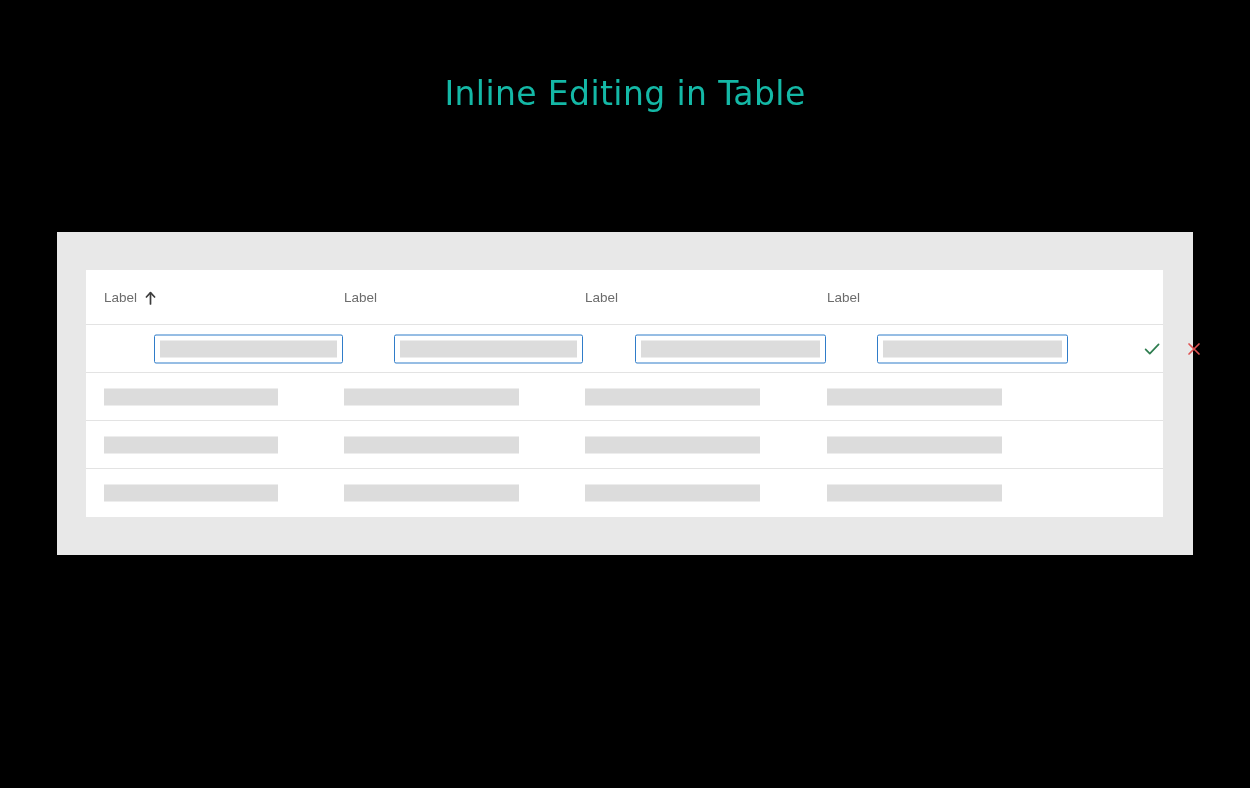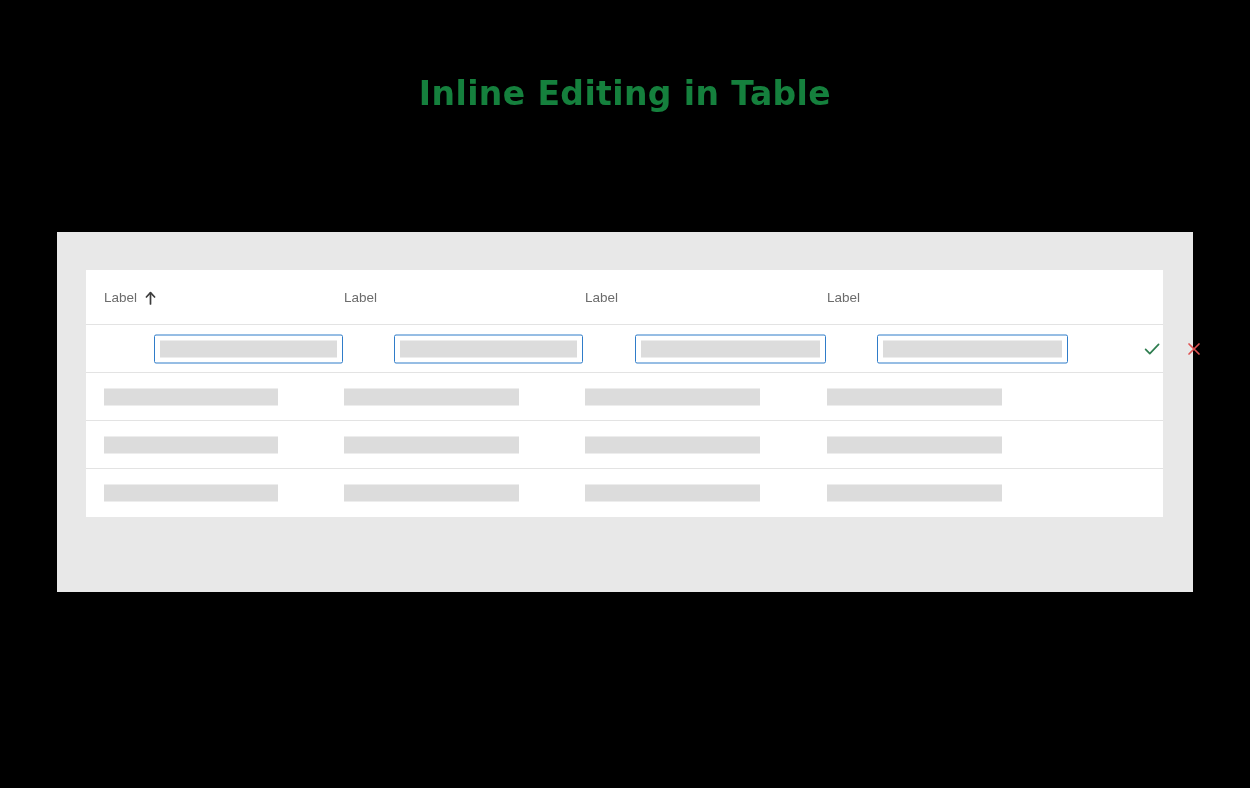--- a/index.html
+++ b/index.html
@@ -25,36 +25,36 @@
     overflow: hidden;
   }
 
   
   .page-title {
     position: absolute;
     left: 0;
     top: 72px;
     width: 1250px;
     text-align: center;
-    color: #15803d;
+    color: #14b8a6;
     font-size: 33px;
-    font-weight: bold;
+    font-weight: normal;
     letter-spacing: 0.4px;
     line-height: 44px;
     font-family: "DejaVu Sans", sans-serif;
     white-space: nowrap;
   }
 
   
   .panel {
     position: absolute;
     left: 57px;
     top: 232px;
     width: 1136px;
-    height: 360px;
+    height: 323px;
     background: #e8e8e8;
   }
 
   
   .table-card {
     position: absolute;
     left: 29px;
     top: 38px;
     width: 1077px;
     height: 247px;

